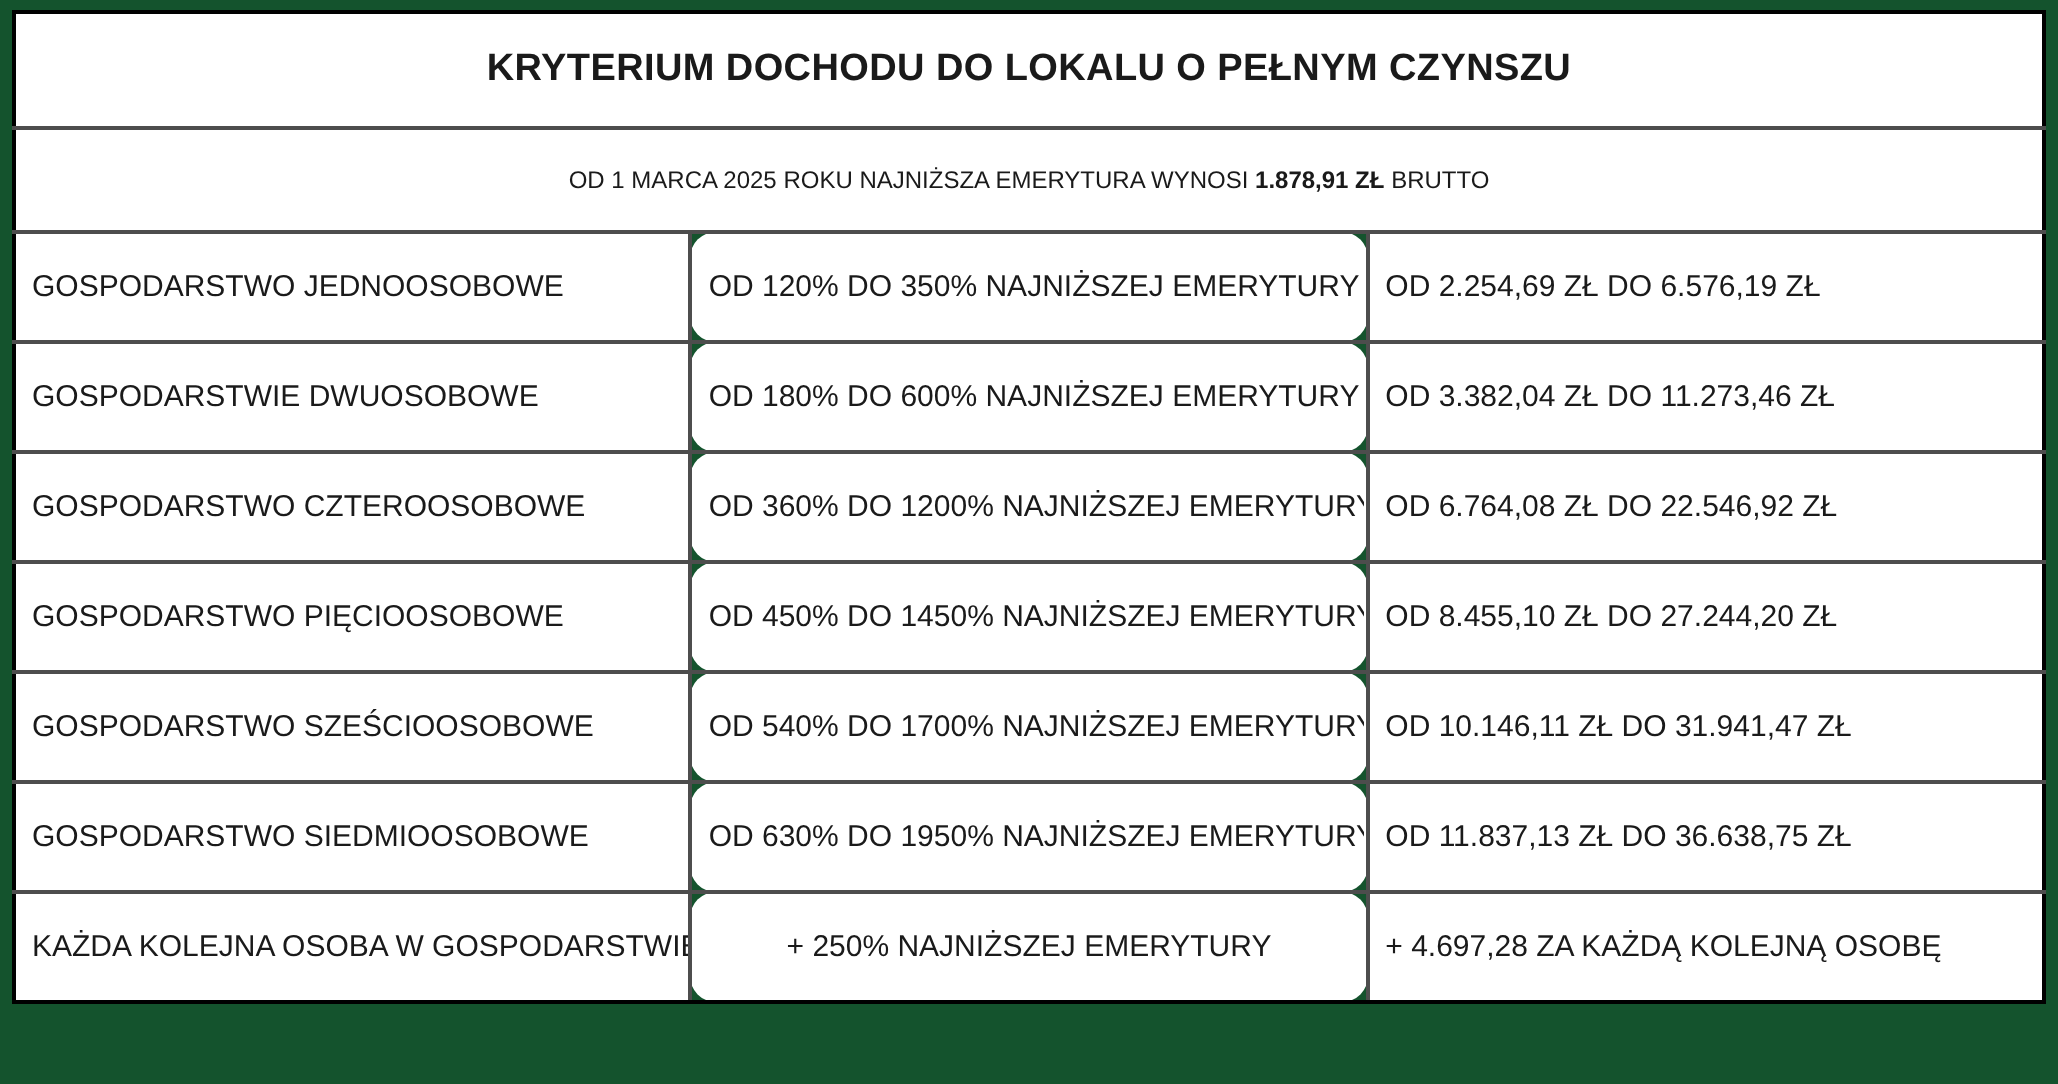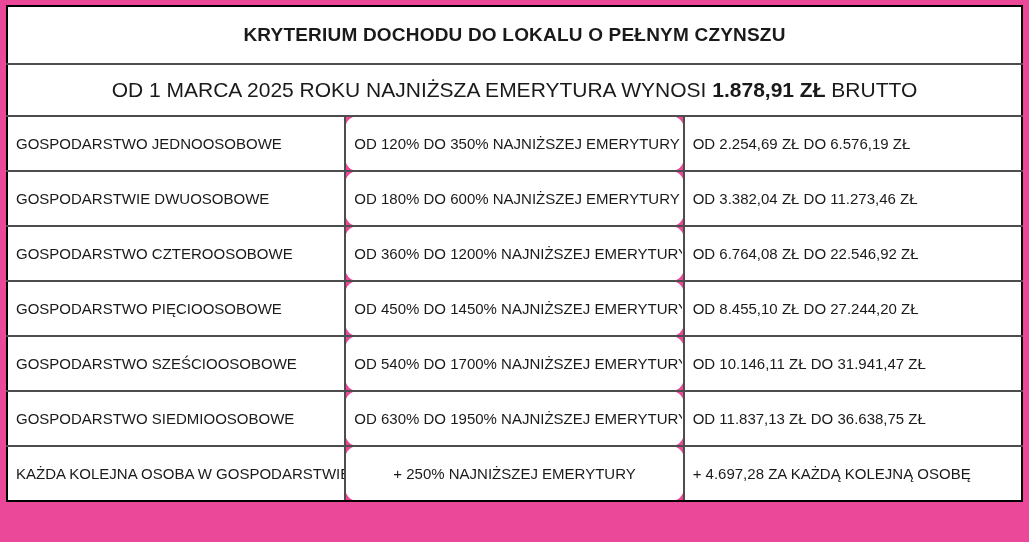--- a/index.html
+++ b/index.html
@@ -6,21 +6,21 @@
     margin: 0;
     padding: 0;
     background: #ffffff;
     font-family: "Liberation Sans", sans-serif;
     color: #1a1a1a;
   }
   .page {
     position: relative;
     width: 1029px;
     height: 542px;
-    background: #ec4899;
+    background: #14532d;
     overflow: hidden;
   }
   table.criteria {
     position: absolute;
     left: 6px;
     top: 5px;
     width: 1017px;
     border-collapse: collapse;
     table-layout: fixed;
     font-size: 15px;
@@ -46,21 +46,21 @@
   .row-title td {
     height: 52px;
     text-align: center;
     font-weight: bold;
     font-size: 19px;
     letter-spacing: 0.2px;
   }
   .row-subtitle td {
     height: 46px;
     text-align: center;
-    font-size: 21px;
+    font-size: 12px;
   }
   .row-subtitle .bold { font-weight: bold; }
 
   .row-data td { height: 49px; }
   .col-household   { width: 393px; text-align: left;  padding-left: 10px; margin-left: 48px; }
   .col-percent     { width: 306px; text-align: center; border-radius: 13px; }
   .col-amount      { width: 312px; }
 </style>
 </head>
 <body>

